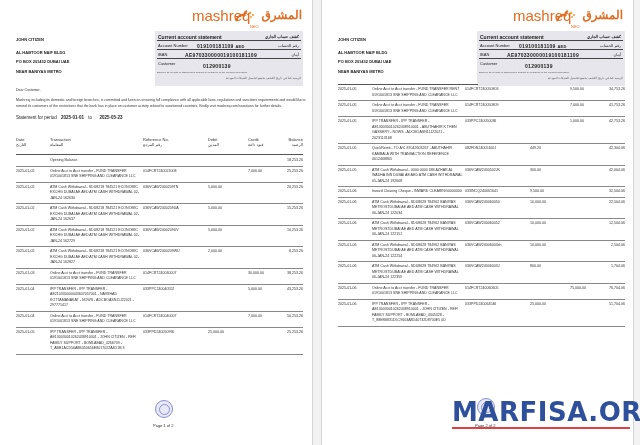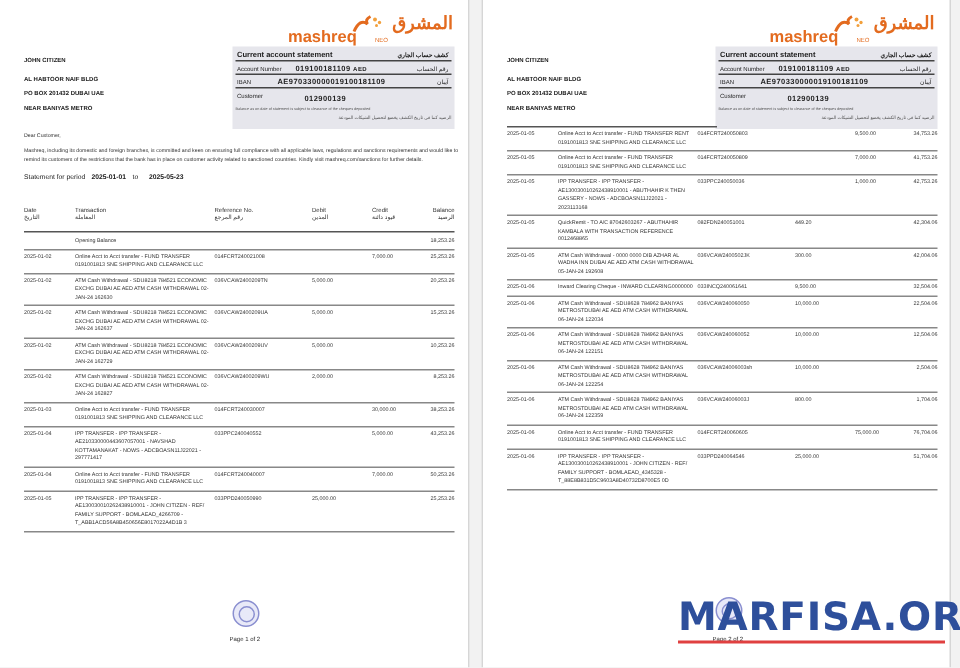--- a/index.html
+++ b/index.html
@@ -2,21 +2,21 @@
 <html><head>
 <meta charset="utf-8">
 <style>
   * { box-sizing: border-box; margin: 0; padding: 0; }
   html, body { width: 640px; height: 445px; overflow: hidden; background: #f2f2f2; }
   body { font-family: "Liberation Sans", sans-serif; color: #222; position: relative; }
   .page { position: absolute; top: 0; width: 313px; height: 445px; background: #fff; overflow: hidden; }
   .page.p1 { left: 0; border-right: 1px solid #d6d6d6; }
   .page.p2 { left: 321px; border-left: 1px solid #d6d6d6; border-right: 1px solid #d6d6d6; }
   .logo { position: absolute; top: 7px; right: 10px; width: 110px; height: 26px; }
-  .logo .en { position: absolute; left: 0; top: 12px; font-size: 11px; color: #e36b1f; font-weight: bold; }
+  .logo .en { position: absolute; left: 0; top: 0; font-size: 15px; color: #e36b1f; font-weight: normal; }
   .logo .ar { position: absolute; right: 0; top: 1px; font-size: 12px; color: #e36b1f; font-weight: bold; }
   .logo .mark { position: absolute; left: 42px; top: 3px; width: 22px; height: 12px; }
   .logo .sub { position: absolute; left: 58px; top: 17px; font-size: 4px; color: #e36b1f; }
   .addr { position: absolute; left: 16px; top: 35px; font-size: 4px; font-weight: bold; line-height: 9.5px; }
   .addr div { margin-bottom: 0; }
   .addr .name { margin-bottom: 3px; }
   .acctbox { position: absolute; left: 155px; top: 31px; width: 148px; height: 55px; background: #e6e6ec; }
   .acctbox .row { position: absolute; left: 2px; right: 2px; font-size: 4px; }
   .acctbox .r0 { top: 2px; height: 8px; font-weight: bold; font-size: 5px; border-bottom: 1px solid #444; }
   .acctbox .r1 { top: 11px; height: 8px; border-bottom: 1px solid #444; }

